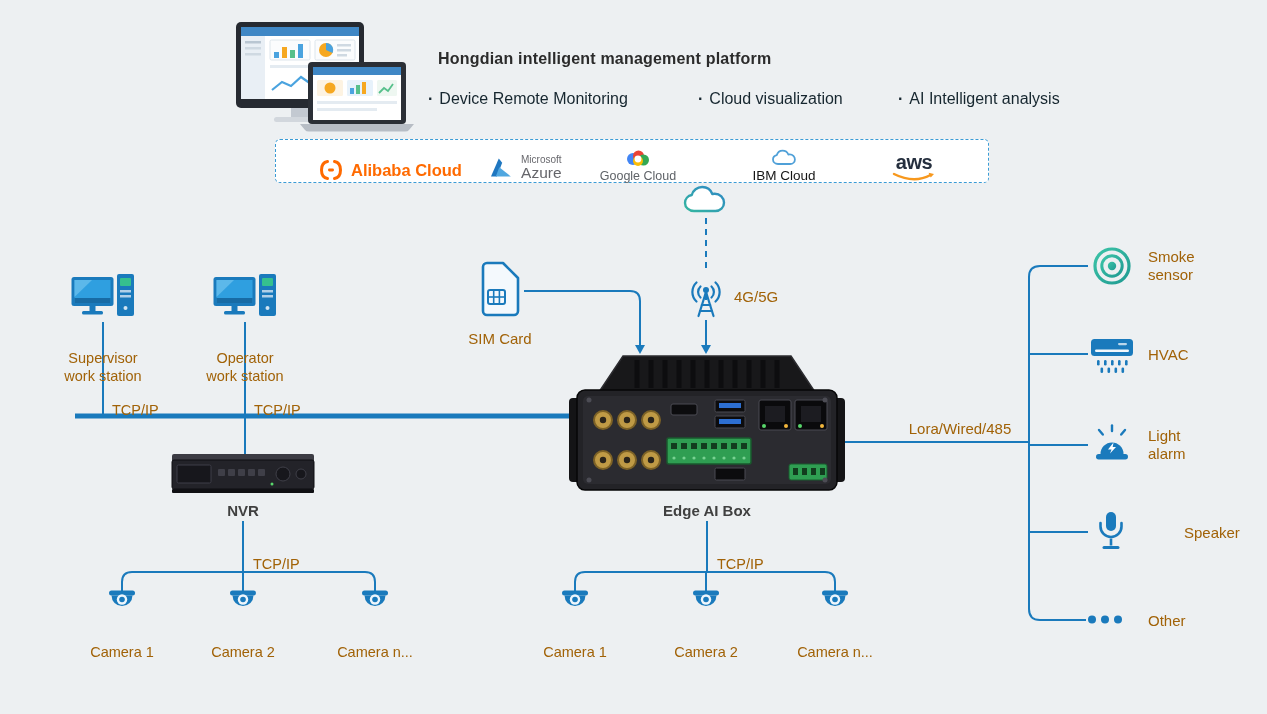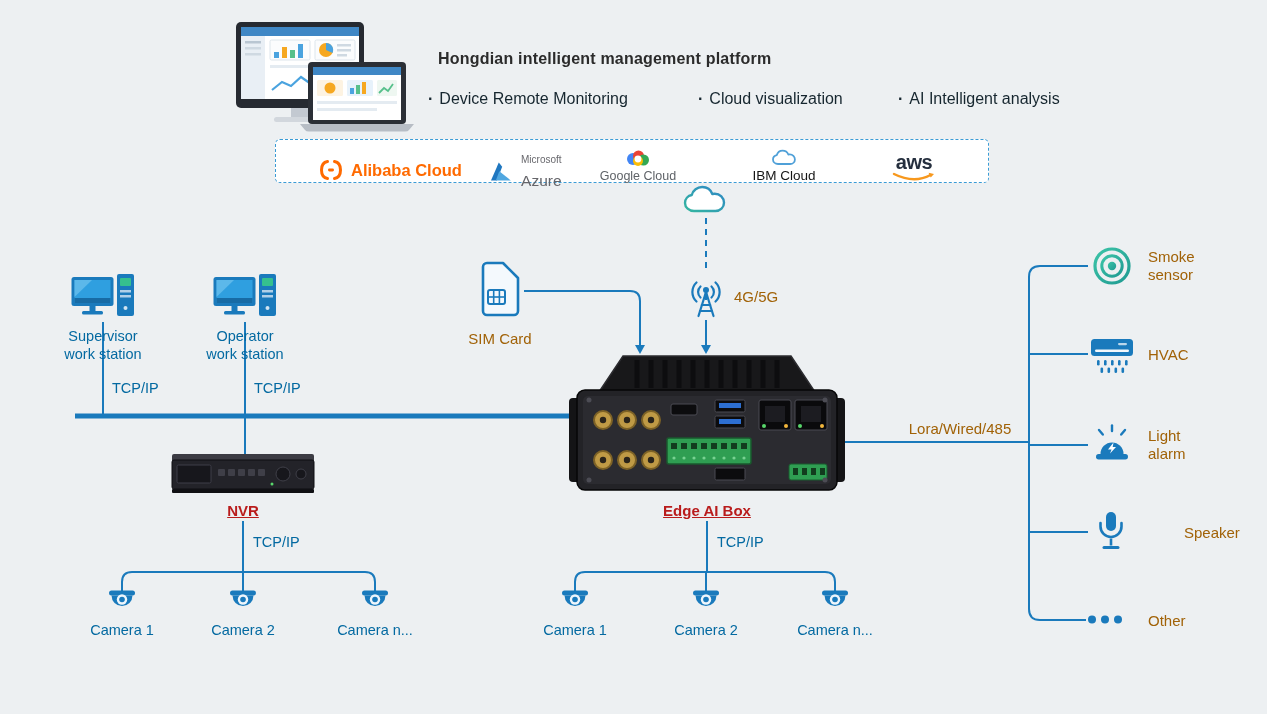--- a/index.html
+++ b/index.html
@@ -6,23 +6,23 @@
   html,body { background:#e9ecef; }
   body { font-family:"Liberation Sans", sans-serif; }
   .canvas { position:relative; width:1267px; height:714px; background:#edf0f2; overflow:hidden; }
   .abs { position:absolute; }
   .wires { position:absolute; left:0; top:0; z-index:1; pointer-events:none; }
   .layer2 { z-index:2; }
   .layer3 { z-index:3; }
   .title { font-size:16px; font-weight:700; color:#2b2b2b; letter-spacing:.2px; white-space:nowrap; }
   .feature { font-size:16px; color:#16262f; font-weight:500; white-space:nowrap; }
   .feature .dot { margin-right:6px; font-weight:700; }
-  .lbl { font-size:14.5px; color:#0369a1; line-height:1.22; }
+  .lbl { font-size:14.5px; color:#a16207; line-height:1.22;margin-top:22px; }
   .lbl15 { font-size:15px; color:#a16207; line-height:1.2; }
-  .bold { font-weight:700; color:#b91c1c;text-decoration:underline; }
+  .bold { font-weight:700; color:#404040; }
   .center { text-align:center; }
   .cloudbox { background:#ffffff; border:1.6px dashed #3a9bd5; border-radius:5px; }
   .logo-row { display:flex; align-items:center; gap:7px; }
   .logo-col { display:flex; flex-direction:column; align-items:center; gap:2px; }
   .alibaba-text { color:#ff6a00; font-size:16.5px; font-weight:600; white-space:nowrap; }
   .ms-small { font-size:10px; color:#68686d; line-height:1.1; }
   .azure-big { font-size:15.5px; color:#65656a; line-height:1.05; }
   .google-text { font-size:12.5px; color:#5f6368; font-weight:500; white-space:nowrap; }
   .ibm-text { font-size:13.5px; color:#161616; white-space:nowrap; }
   .ibm-text .b { font-weight:400; }
@@ -114,21 +114,21 @@
         <rect x="10" y="11.6" width="6" height="2.8" rx="1.4" fill="#ff6a00"></rect>
       </svg>
       <span class="alibaba-text">Alibaba Cloud</span>
     </div>
 
     <div class="abs logo-row" style="left:212px;top:14px">
       <svg width="26" height="26" viewBox="0 0 26 26">
         <path d="M3 21.5 L10.8 3.5 L14.2 7.7 L8.9 21.5 Z" fill="#1f77c0"></path>
         <path d="M11.3 12.3 L22.8 21.5 L7.8 21.5 Z" fill="#50a7e0"></path>
       </svg>
-      <span class="logo-col" style="align-items:flex-end;gap:8px">
+      <span class="logo-col" style="align-items:flex-end;gap:0">
         <span class="ms-small">Microsoft</span>
         <span class="azure-big">Azure</span>
       </span>
     </div>
 
     <div class="abs logo-col" style="left:322px;top:9px;width:80px">
       <svg width="26" height="18" viewBox="0 0 26 18">
         <circle cx="8" cy="10" r="6" fill="#4285f4"></circle>
         <circle cx="13.5" cy="7" r="5.5" fill="#ea4335"></circle>
         <circle cx="18.5" cy="11" r="5.5" fill="#34a853"></circle>

